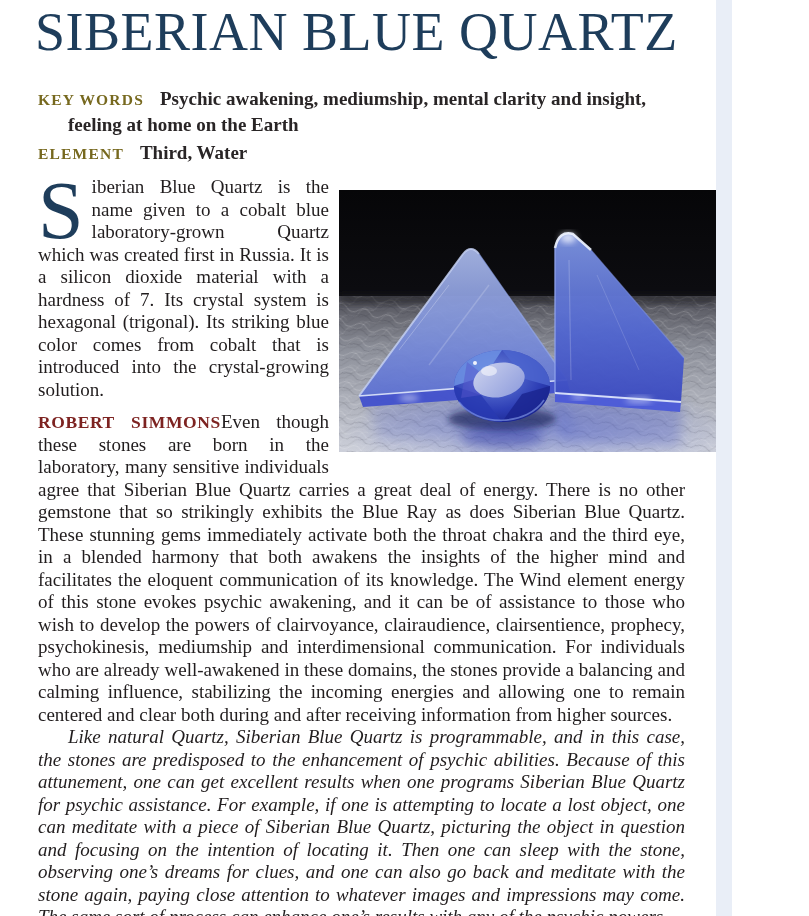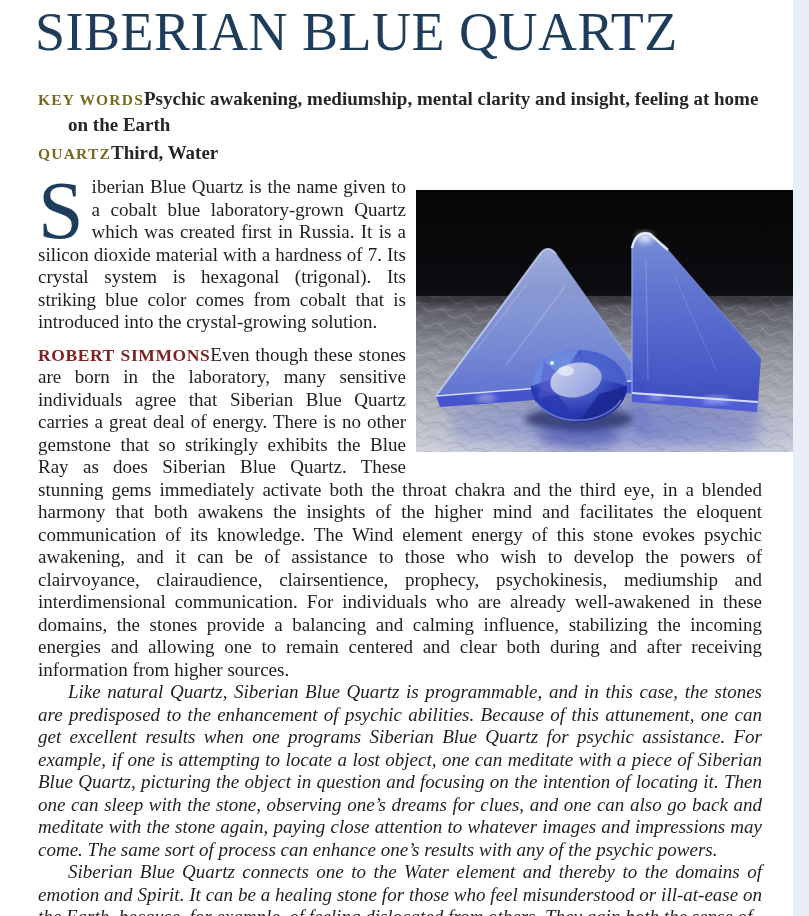--- a/index.html
+++ b/index.html
@@ -1,18 +1,18 @@
 <!DOCTYPE html>
 <html><head>
 <meta charset="utf-8">
 <style>
   html,body{margin:0;padding:0;background:#ffffff;}
   .page{
     position:relative;
-    width:809px;height:916px;
+    width:732px;height:916px;
     overflow:hidden;
     background:#ffffff;
     font-family:"Liberation Serif", serif;
   }
   .edge-strip{
     position:absolute;top:0;right:0;width:16px;height:916px;
     background:#e9eef7;
   }
   .content{
     position:relative;
@@ -32,21 +32,21 @@
     line-height:25px;
     margin-bottom:2px;
     color:#262223;
   }
   .meta-row.hang{padding-left:30px;text-indent:-30px;}
   .meta-label{
     font-size:15.5px;
     font-weight:bold;
     letter-spacing:1.2px;
     color:#77691f;
-    margin-right:0;
+    margin-right:16px;
   }
   .meta-value{
     font-size:19px;
     font-weight:bold;
     color:#292526;
   }
   article{
     font-size:19px;
     line-height:22.5px;
     text-align:justify;
@@ -85,21 +85,21 @@
 
   <div class="content">
 
     <h1 class="title">SIBERIAN BLUE QUARTZ</h1>
 
     <div class="meta">
       <div class="meta-row hang">
         <span class="meta-label">KEY WORDS</span><span class="meta-value">Psychic awakening, mediumship, mental clarity and insight, feeling at home on the Earth</span>
       </div>
       <div class="meta-row">
-        <span class="meta-label">QUARTZ</span><span class="meta-value">Third, Water</span>
+        <span class="meta-label">ELEMENT</span><span class="meta-value">Third, Water</span>
       </div>
     </div>
 
     <article>
 
       <figure class="photo" role="img" aria-label="Photograph of two triangular cobalt-blue Siberian Blue Quartz slabs standing upright on a brushed silver surface with a faceted oval blue gemstone in front">
         <svg width="377" height="262" viewBox="0 0 377 262">
           <defs>
             <linearGradient id="bgDark" x1="0" y1="0" x2="0" y2="1">
               <stop offset="0" stop-color="#060608"></stop>

